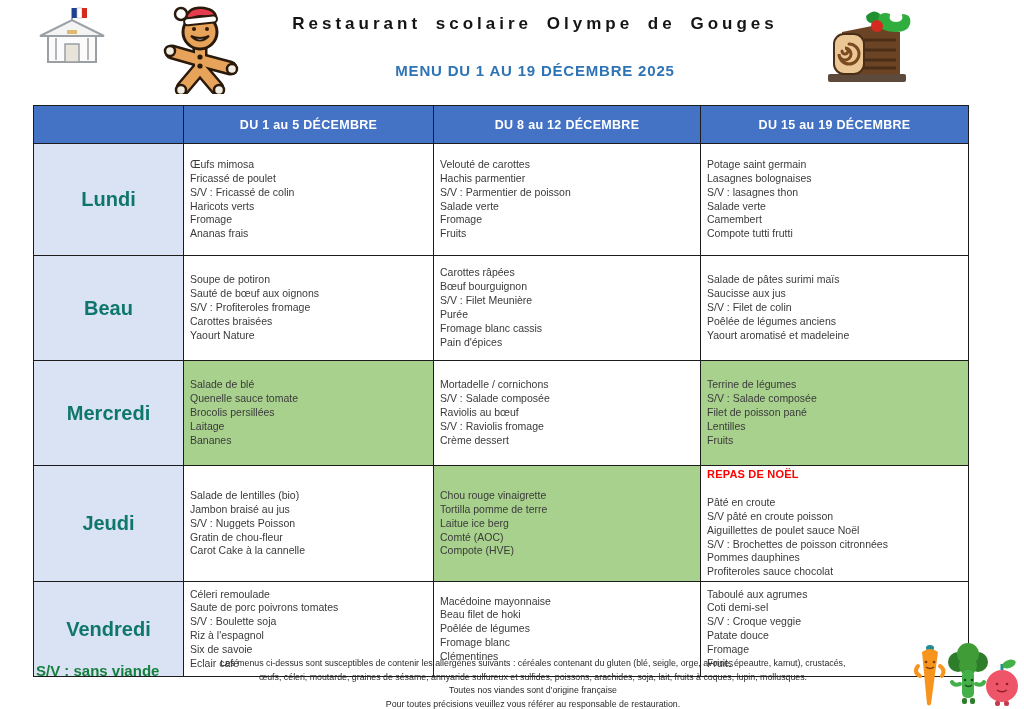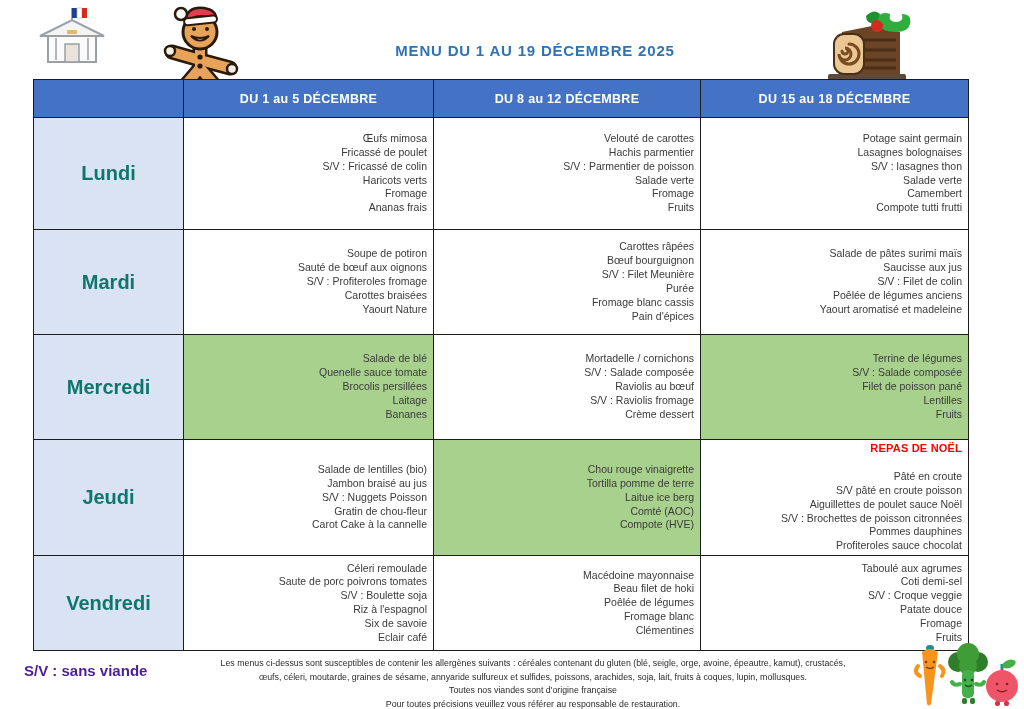--- a/index.html
+++ b/index.html
@@ -10,34 +10,34 @@
   
   .logo-block { position:absolute; left:14px; top:6px; width:115px; text-align:center; }
   .logo-text { font-family:"Liberation Serif", serif; font-size:14px; color:#4d5257; letter-spacing:0.5px;margin-top:45px; }
   .gingerbread { position:absolute; left:150px; top:2px; }
   .title-block { position:absolute; left:285px; top:14px; width:500px; text-align:center; }
   .main-title { font-size:17px; font-weight:bold; color:#151515; letter-spacing:4px; word-spacing:6px; }
   .sub-title { margin-top:28px; font-size:15px; font-weight:bold; color:var(--subtitle-blue); letter-spacing:0.8px; }
   .buche { position:absolute; left:822px; top:8px; }
 
   
-  table.menu { position:absolute; left:33px; top:79px; border-collapse:collapse; table-layout:fixed;border-radius:12px; }
+  table.menu { position:absolute; left:33px; top:105px; border-collapse:collapse; table-layout:fixed;border-radius:12px; }
   table.menu th, table.menu td { border:1px solid #1c1c1c; }
   thead th { background:var(--header-blue); color:#fff; font-size:12.5px; font-weight:bold; height:38px; letter-spacing:0.3px; }
   tbody th.day { background:var(--day-col-blue); color:#0f766e; font-size:20px; font-weight:bold; }
-  tbody td { background:#fff; color:#3a3a3a; font-size:10.5px; text-align:right; vertical-align:middle; padding:2px 6px; }
+  tbody td { background:#fff; color:#3a3a3a; font-size:10.5px; text-align:left; vertical-align:middle; padding:2px 6px; }
   td.green { background:var(--cell-green);margin-top:40px; }
   td.noel { border:2px solid var(--noel-border); }
   .lines { white-space:pre-line; line-height:1.32; }
   .noel-title { color:var(--noel-red); font-weight:bold; font-size:11px; margin-bottom:16px; letter-spacing:0.2px; }
   tr.r1 { height:112px; } tr.r2 { height:105px; } tr.r3 { height:105px; }
   tr.r4 { height:107px; } tr.r5 { height:95px; }
 
   
-  .sv-legend { position:absolute; left:24px; top:662px; font-size:15px; font-weight:bold; color:#4c1d95; }
+  .sv-legend { position:absolute; left:36px; top:662px; font-size:15px; font-weight:bold; color:#15803d; }
   .allergens { position:absolute; left:168px; top:657px; width:730px; text-align:center;
                font-size:8.8px; line-height:1.55; color:#2a2a2a; white-space:pre-line; }
   .veggies { position:absolute; left:912px; top:640px; }
 </style>
 </head>
 <body>
 
 <div class="page">
 
   <div class="logo-block">
@@ -90,20 +90,21 @@
       <circle cx="50" cy="64" r="2.6" fill="#2a1a0c"></circle>
 
       <path d="M35 18 Q38 4 54 6 Q66 8 66 16 L60 20 Q48 12 38 20 Z" fill="#e63a4f" stroke="#2a1a0c" stroke-width="2.5"></path>
       <path d="M36 19 Q50 10 64 17" stroke="#2a1a0c" stroke-width="2" fill="none"></path>
       <rect x="34" y="15" width="33" height="7" rx="3.5" fill="#fff" stroke="#2a1a0c" stroke-width="2" transform="rotate(-6 50 18)"></rect>
       <circle cx="31" cy="12" r="6" fill="#fff" stroke="#2a1a0c" stroke-width="2.5"></circle>
     </svg>
   </div>
 
   <div class="title-block">
+    <div class="main-title">Restaurant scolaire Olympe de Gouges</div>
     <div class="sub-title">MENU DU 1 AU 19 DÉCEMBRE 2025</div>
   </div>
 
   <div class="buche">
     <svg width="90" height="80" viewBox="0 0 90 80">
       <rect x="6" y="66" width="78" height="8" rx="2" fill="#5d4a3a"></rect>
       <path d="M20 24 L50 18 L78 24 L78 66 L20 66 Z" fill="#6b4426"></path>
       <g stroke="#4a2e17" stroke-width="3">
         <line x1="42" y1="32" x2="74" y2="32"></line>
         <line x1="42" y1="42" x2="74" y2="42"></line>
@@ -125,21 +126,21 @@
         <col style="width:150px">
         <col style="width:250px">
         <col style="width:267px">
         <col style="width:268px">
       </colgroup>
     <thead>
       <tr>
         <th></th>
         <th>DU 1 au 5 DÉCEMBRE</th>
         <th>DU 8 au 12 DÉCEMBRE</th>
-        <th>DU 15 au 18 DÉCEMBRE</th>
+        <th>DU 15 au 19 DÉCEMBRE</th>
       </tr>
     </thead>
     <tbody>
       <tr class="r1">
         <th class="day">Lundi</th>
         <td>
             <div class="lines">Œufs mimosa
 Fricassé de poulet
 S/V : Fricassé de colin
 Haricots verts
@@ -157,21 +158,21 @@
         <td>
             <div class="lines">Potage saint germain
 Lasagnes bolognaises
 S/V : lasagnes thon
 Salade verte
 Camembert
 Compote tutti frutti</div>
           </td>
       </tr>
       <tr class="r2">
-        <th class="day">Mardi</th>
+        <th class="day">Beau</th>
         <td>
             <div class="lines">Soupe de potiron
 Sauté de bœuf aux oignons
 S/V : Profiteroles fromage
 Carottes braisées
 Yaourt Nature</div>
           </td>
         <td>
             <div class="lines">Carottes râpées
 Bœuf bourguignon

